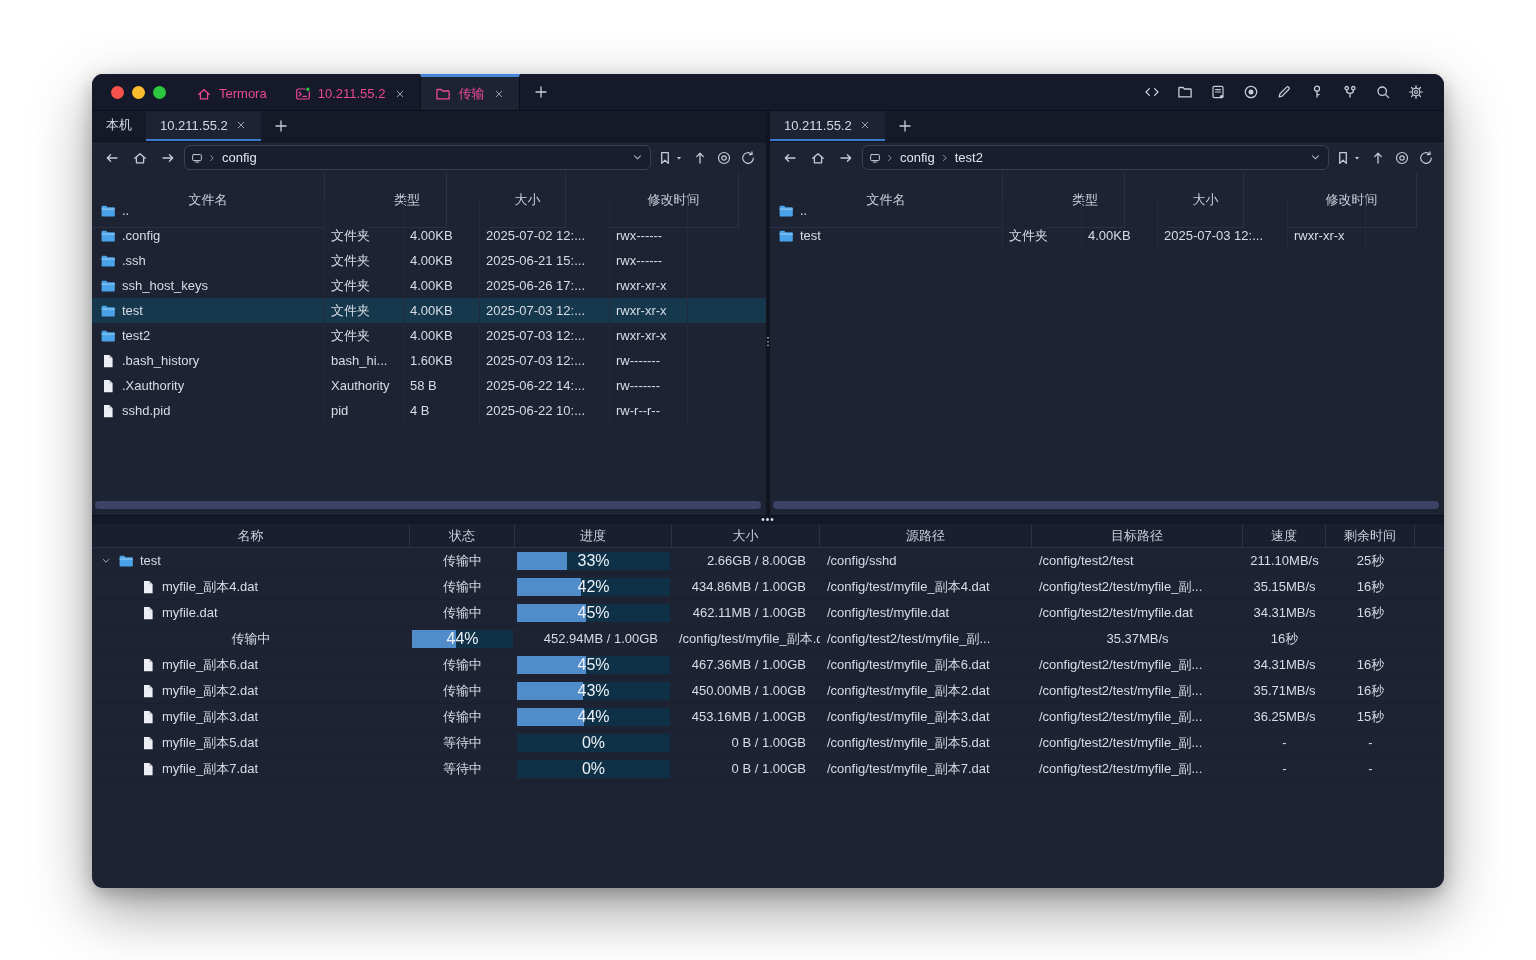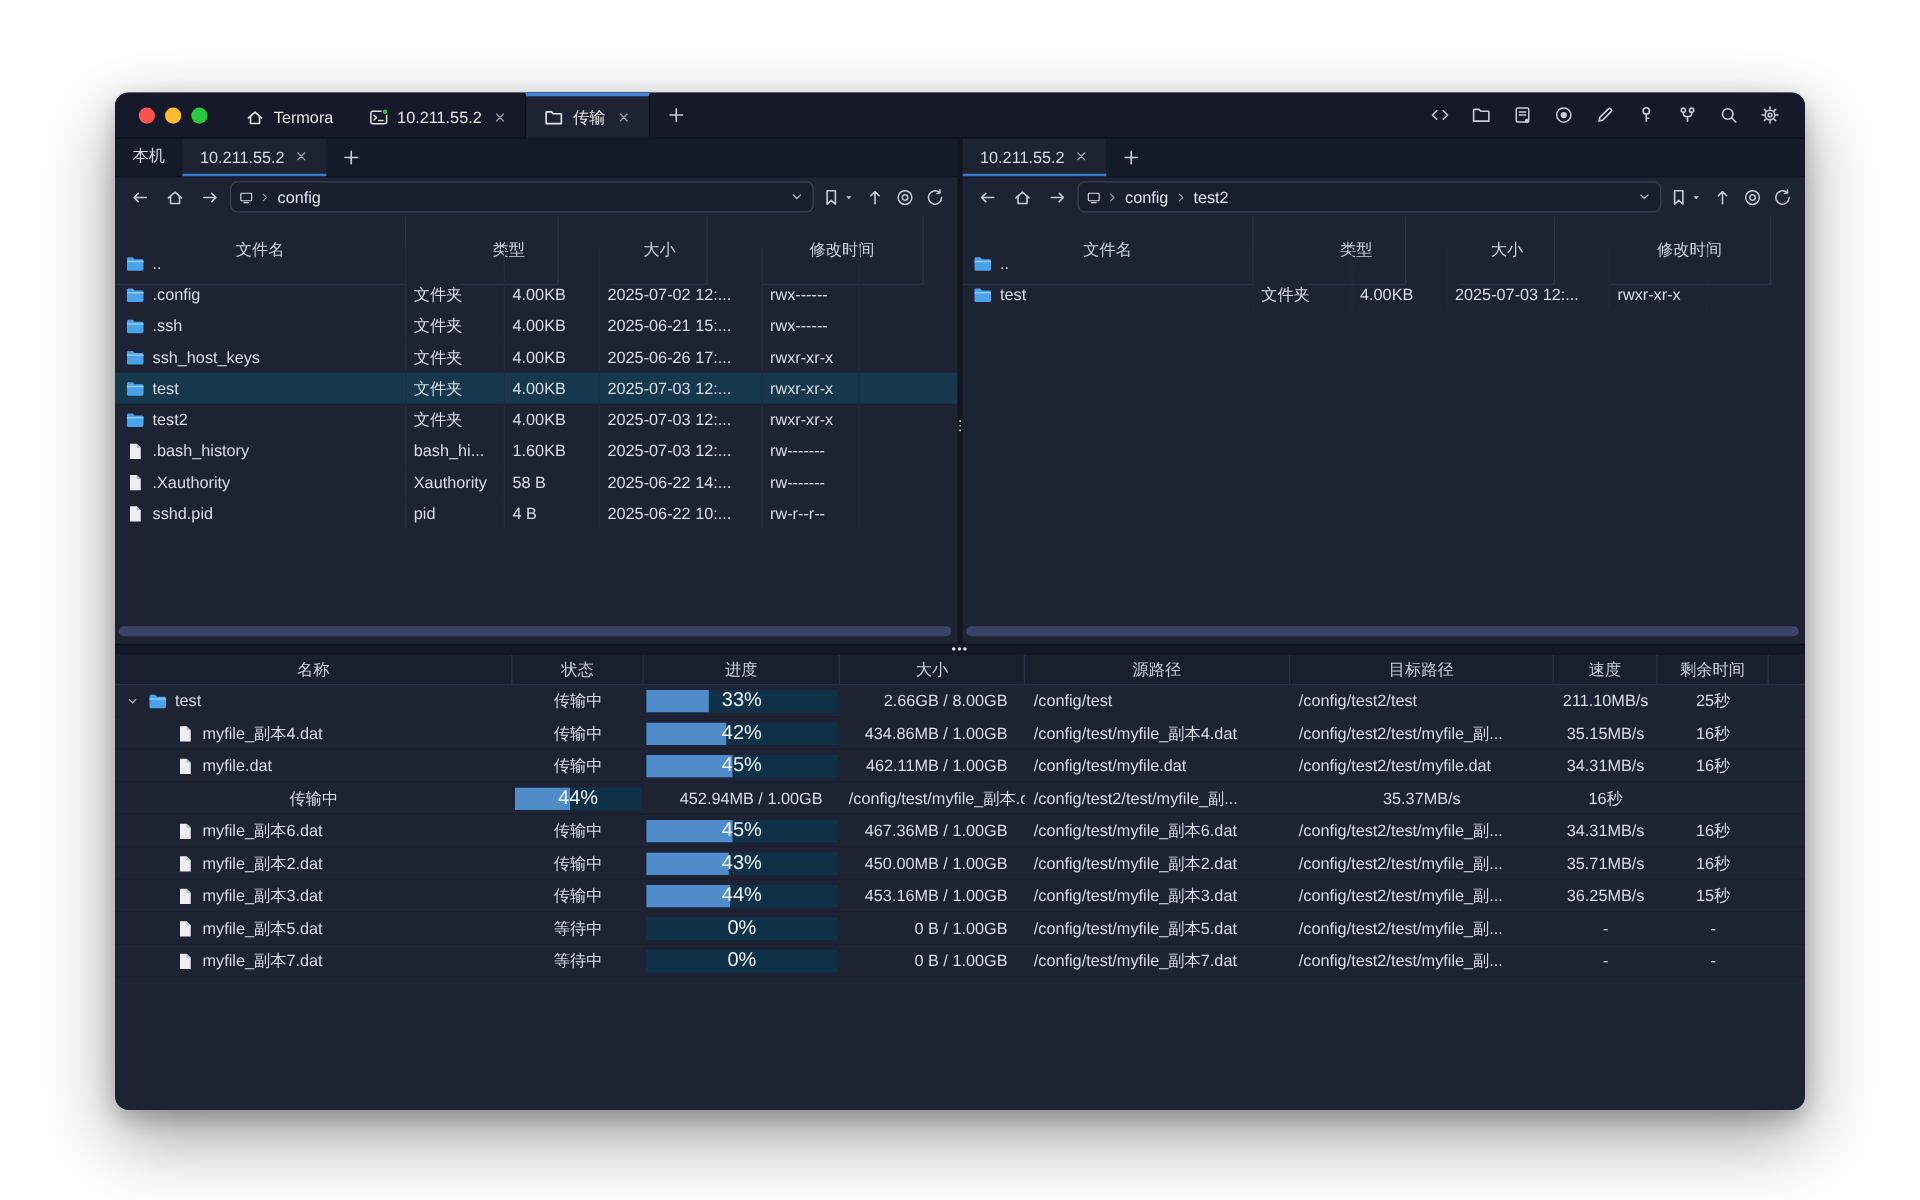--- a/index.html
+++ b/index.html
@@ -7,21 +7,21 @@
   .window{position:absolute;left:92px;top:74px;width:1352px;height:814px;border-radius:11px;
     background:#1e2334;overflow:hidden;box-shadow:0 22px 60px rgba(0,0,0,.38),0 6px 18px rgba(0,0,0,.22);
     color:#d9dce6;font-size:13px;}
   
   .titlebar{height:36px;background:#151929;display:flex;align-items:stretch;border-bottom:1px solid #0c0f1a;}
   .traffic{display:flex;align-items:center;gap:8px;padding:0 16px 0 19px;}
   .tl{width:13px;height:13px;border-radius:50%;}
   .tl.red{background:#f8524c}.tl.yellow{background:#fdbc2e}.tl.green{background:#2ac73f}
   .tt-tabs{display:flex;align-items:stretch;}
   .ttab{display:flex;align-items:center;gap:7px;padding:0 14px;border-top:3px solid transparent;
-    color:#e5e5e5;cursor:default;}
+    color:#ec4899;cursor:default;}
   .ttab.active{background:#1e2334;border-top-color:#4486d8;border-left:1px solid #0c0f1a;border-right:1px solid #0c0f1a;}
   .ttab .close{margin-left:2px;color:#9aa0b2;}
   .tt-plus{display:flex;align-items:center;padding:0 13px;color:#c9cdd9;}
   .tt-spacer{flex:1}
   .tt-actions{display:flex;align-items:center;gap:9px;padding-right:16px;}
   .abtn{width:24px;height:24px;display:flex;align-items:center;justify-content:center;color:#c9cdd9;border-radius:5px;}
   .ic{display:inline-flex;width:16px;height:16px;}
   .ic svg{width:100%;height:100%;display:block}
   .ic.sm{width:12px;height:12px}
   .ic.xs{width:10px;height:10px}
@@ -660,21 +660,21 @@
             <span>test</span>
           </div>
           <div class="c center">传输中</div>
           <div class="c pcell">
             <div class="ptrack">
               <div class="pfill" style="width: 33%;"></div>
               <div class="plabel">33%</div>
             </div>
           </div>
           <div class="c right">2.66GB / 8.00GB</div>
-          <div class="c path">/config/test</div>
+          <div class="c path">/config/sshd</div>
           <div class="c path">/config/test2/test</div>
           <div class="c center">211.10MB/s</div>
           <div class="c center">25秒</div>
           <div class="c"></div>
         </div>
         <div class="tgrid trow">
           <div class="c name child">
             <span class="ic">
               <svg viewBox="0 0 16 16">
                 <path d="M4 1.9h5.3l3.3 3.3v9H4z" fill="#eceef4"></path>

